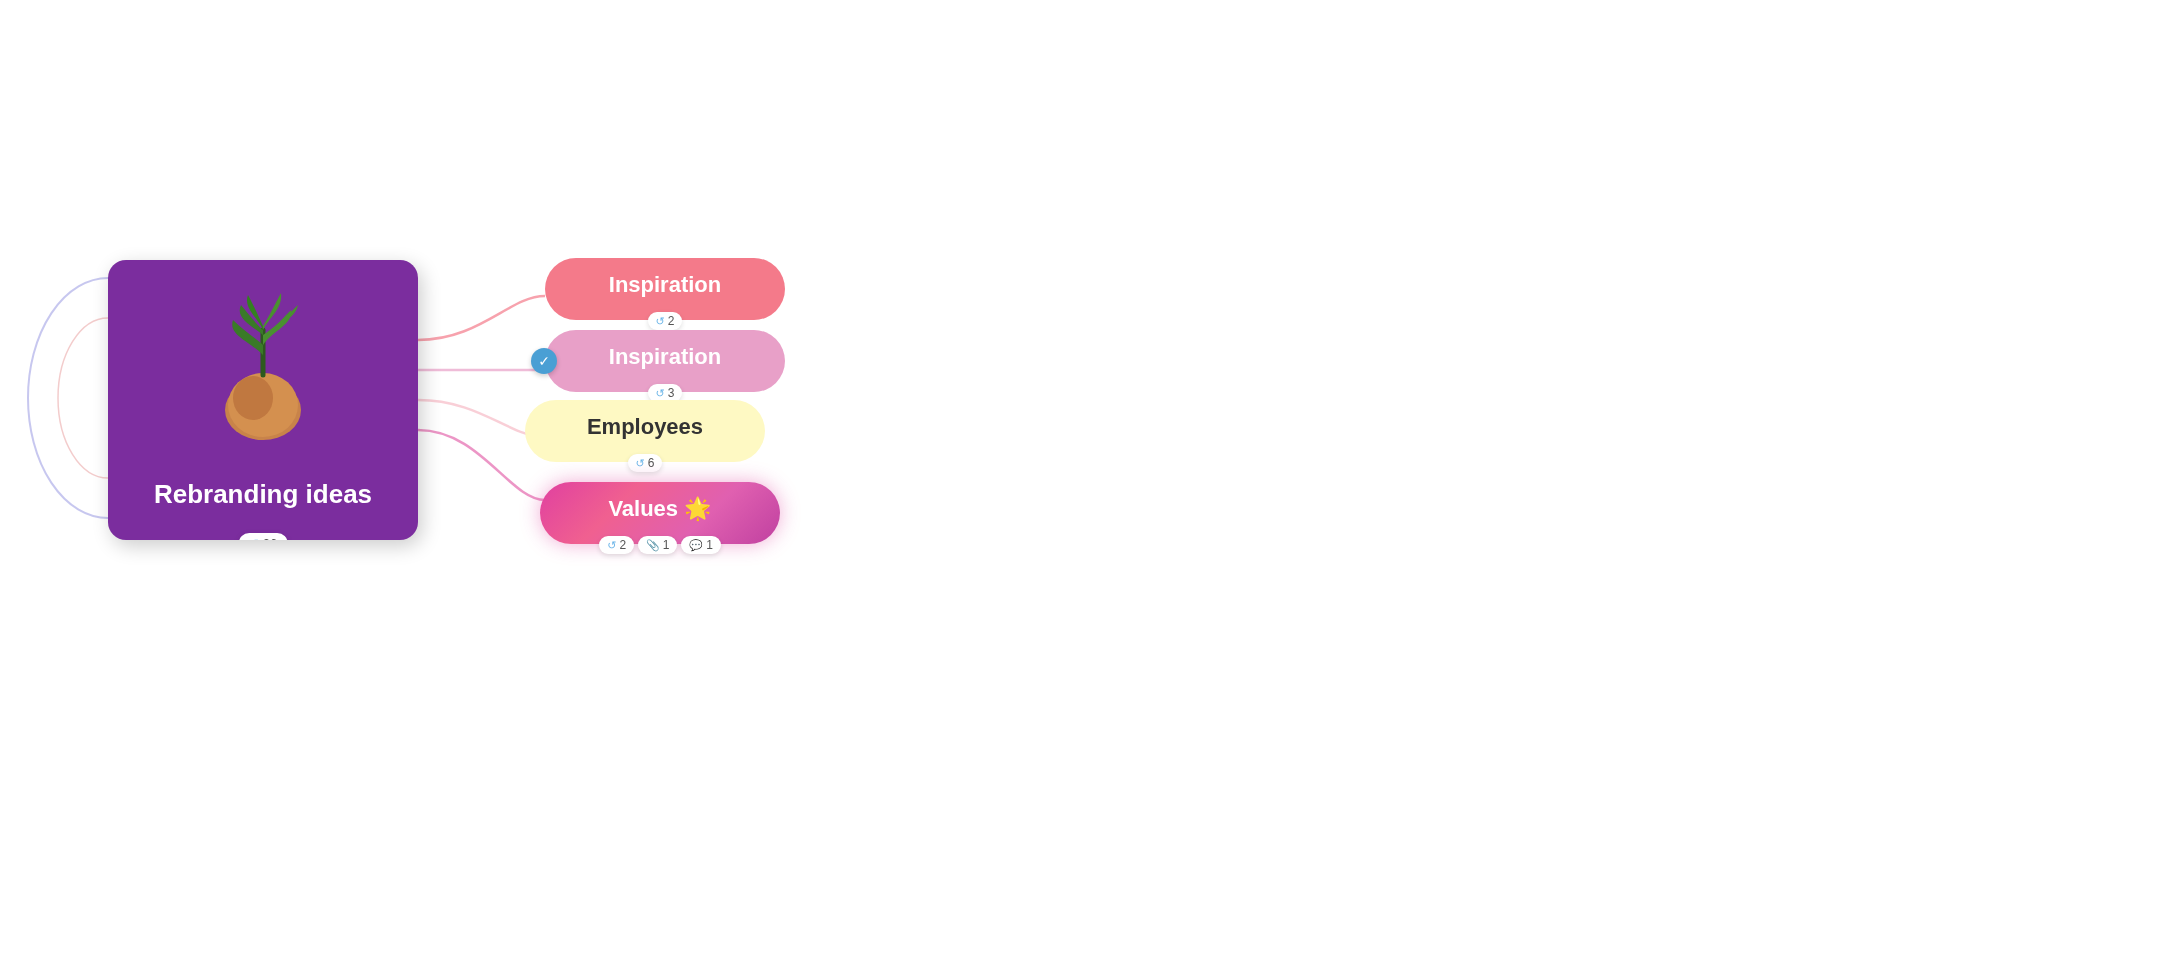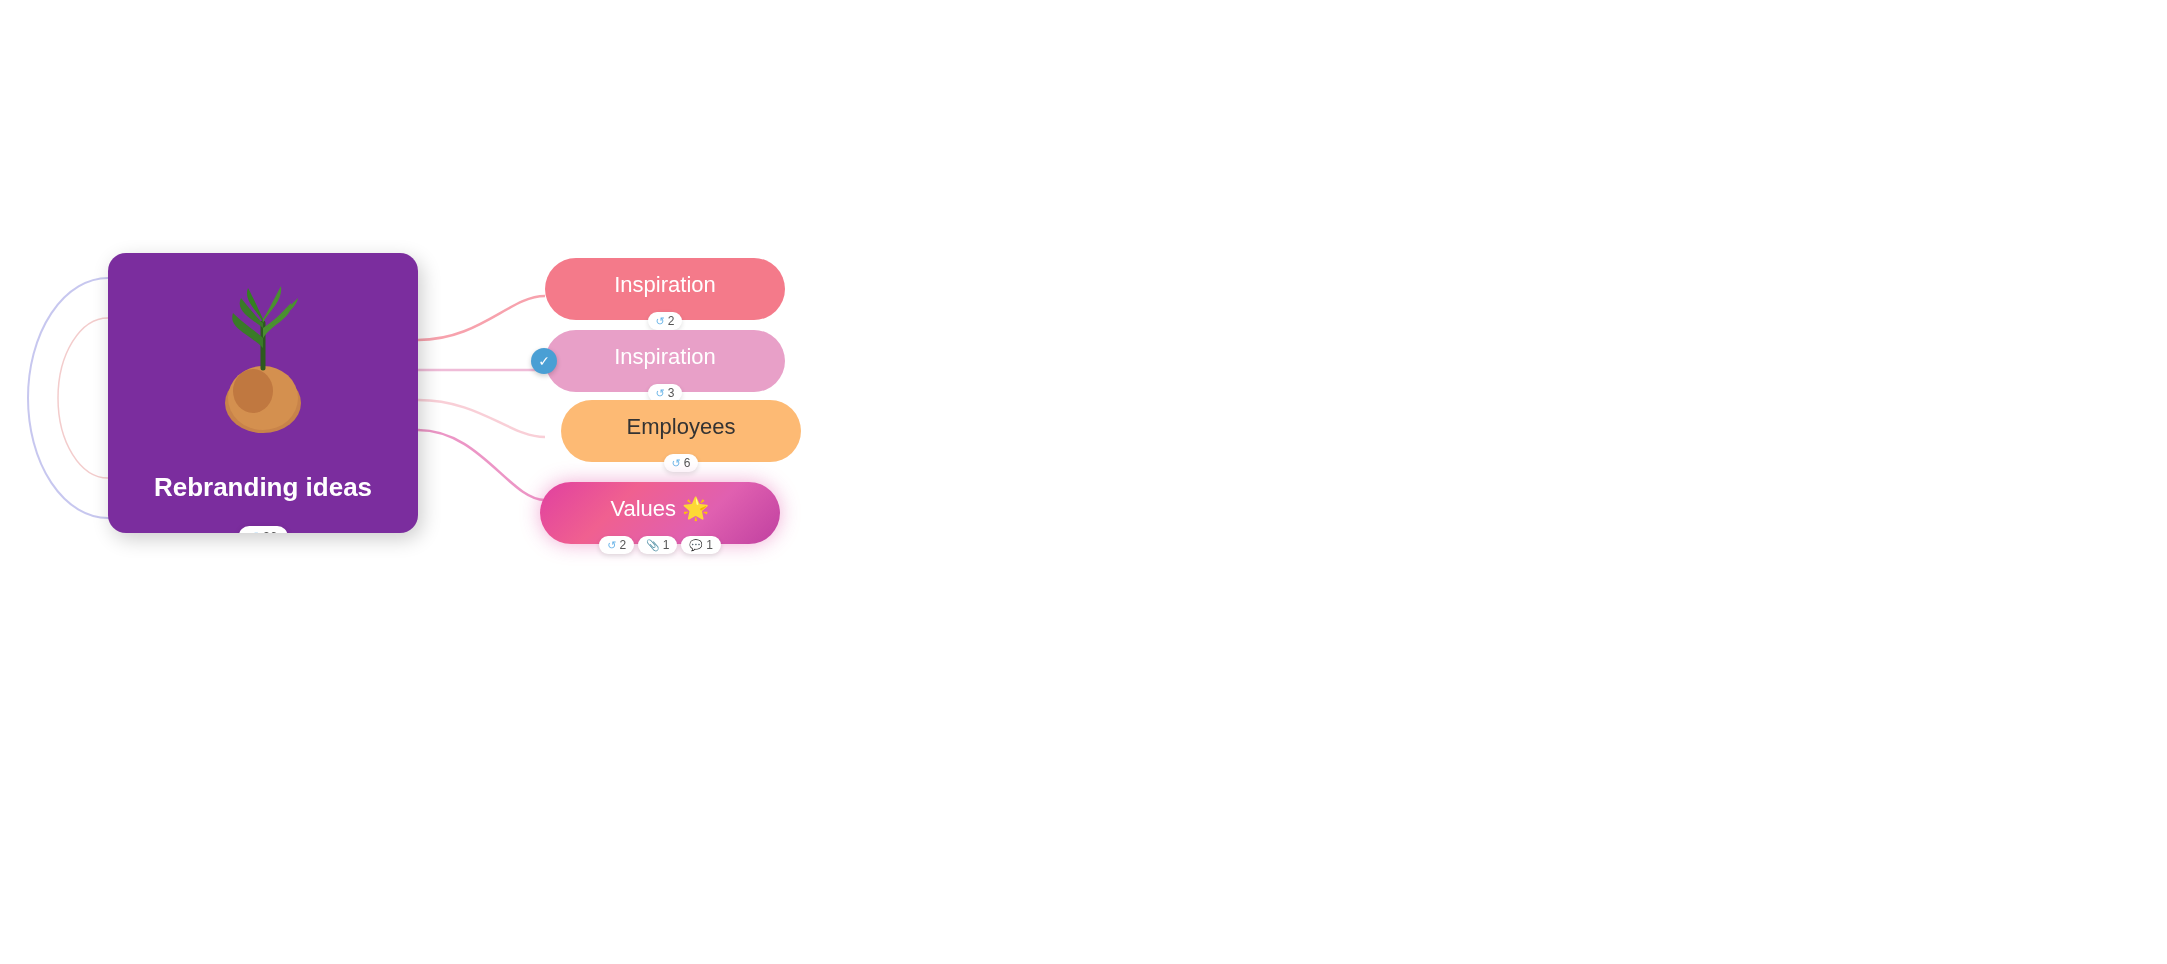--- a/index.html
+++ b/index.html
@@ -23,21 +23,21 @@
       position: absolute;
       top: 0; left: 0;
       width: 100%; height: 100%;
       pointer-events: none;
     }
 
     
     .central-node {
       position: absolute;
       left: 108px;
-      top: 253px;
+      top: 260px;
       width: 310px;
       height: 280px;
       background: #7b2d9e;
       border-radius: 18px;
       display: flex;
       flex-direction: column;
       align-items: center;
       justify-content: flex-end;
       padding-bottom: 30px;
       box-shadow: 4px 6px 20px rgba(0,0,0,0.2);
@@ -93,21 +93,21 @@
       flex-direction: column;
       align-items: center;
       justify-content: center;
       padding: 14px 30px 22px;
       min-width: 200px;
       cursor: pointer;
     }
 
     .branch-node-label {
       font-size: 22px;
-      font-weight: 400;
+      font-weight: 700;
       color: #333;
     }
 
     .branch-badge-row {
       position: absolute;
       bottom: -10px;
       display: flex;
       gap: 4px;
     }
 
@@ -144,23 +144,23 @@
       top: 330px;
       background: #e8a0c8;
       width: 240px;
     }
     .node-inspiration2 .branch-node-label {
       color: #fff;
     }
 
     
     .node-employees {
-      left: 561px;
+      left: 525px;
       top: 400px;
-      background: #fdba74;
+      background: #fef9c3;
       width: 240px;
     }
 
     
     .node-values {
       left: 540px;
       top: 482px;
       background: linear-gradient(135deg, #e040a0, #f06090, #e060b0, #c040a0);
       width: 240px;
       border-radius: 50px;

